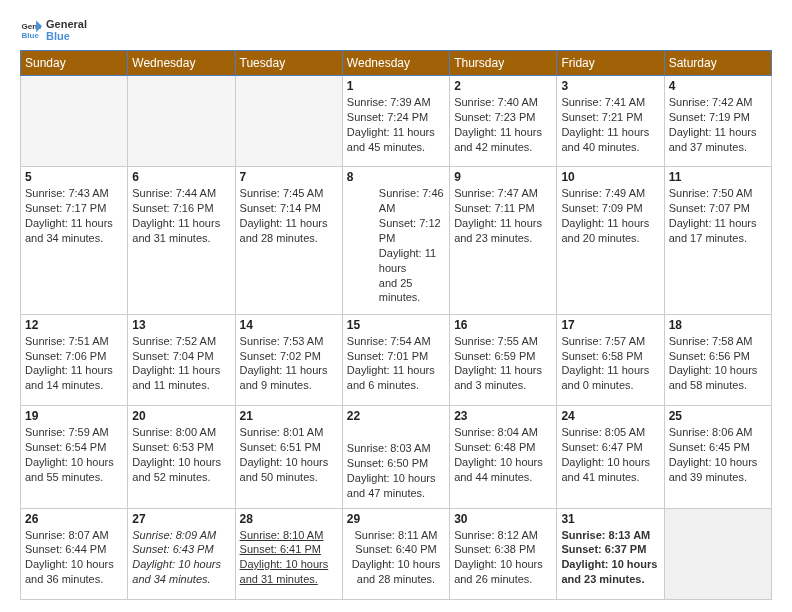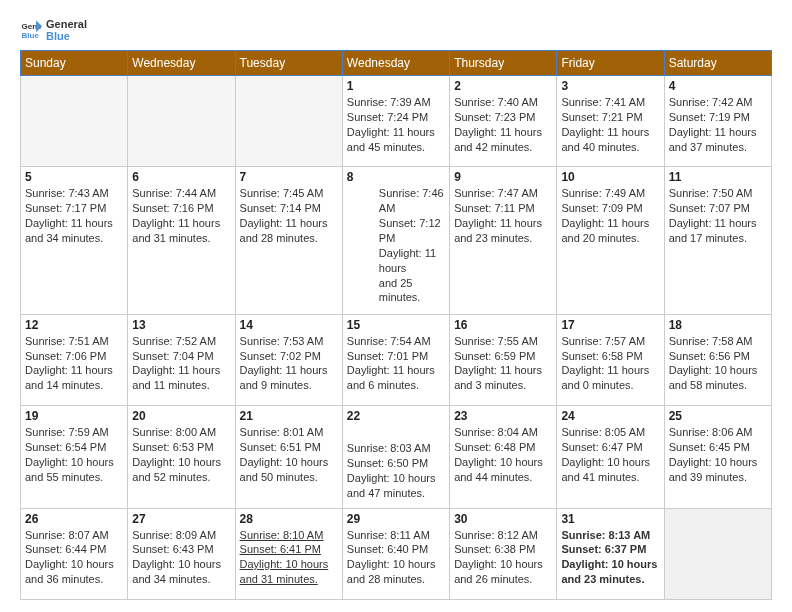--- a/index.html
+++ b/index.html
@@ -312,35 +312,35 @@
         <tr>
           <td>
             <div class="day-number">26</div>
             <div class="cell-text" style="white-space: pre-line;">Sunrise: 8:07 AM
 Sunset: 6:44 PM
 Daylight: 10 hours
 and 36 minutes.</div>
           </td>
           <td>
             <div class="day-number">27</div>
-            <div class="cell-text" style="white-space: pre-line;">Sunrise: 8:09 AM
+            <div class="cell-text" style="white-space: pre-line; font-style: italic;">Sunrise: 8:09 AM
 Sunset: 6:43 PM
 Daylight: 10 hours
 and 34 minutes.</div>
           </td>
           <td>
             <div class="day-number">28</div>
             <div class="cell-text" style="white-space: pre-line; text-decoration: underline;">Sunrise: 8:10 AM
 Sunset: 6:41 PM
 Daylight: 10 hours
 and 31 minutes.</div>
           </td>
           <td>
             <div class="day-number">29</div>
-            <div class="cell-text" style="white-space: pre-line;">Sunrise: 8:11 AM
+            <div class="cell-text" style="white-space: pre-line; text-align: center;">Sunrise: 8:11 AM
 Sunset: 6:40 PM
 Daylight: 10 hours
 and 28 minutes.</div>
           </td>
           <td>
             <div class="day-number">30</div>
             <div class="cell-text" style="white-space: pre-line;">Sunrise: 8:12 AM
 Sunset: 6:38 PM
 Daylight: 10 hours
 and 26 minutes.</div>

